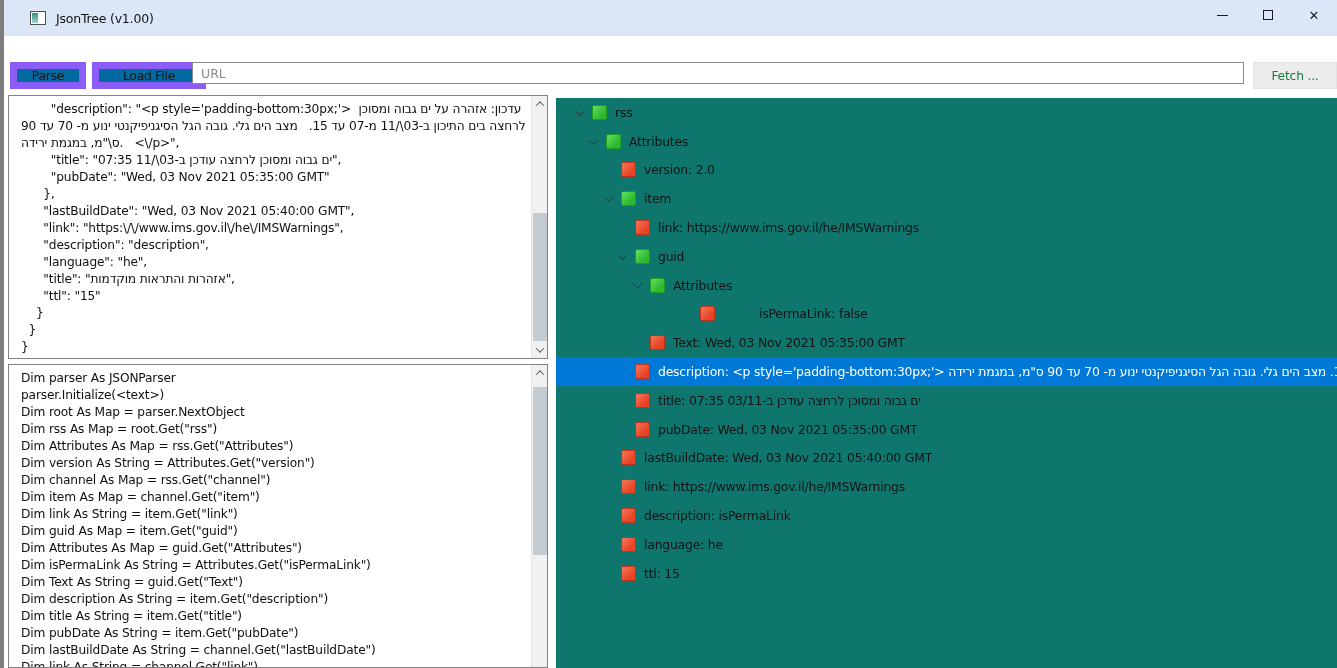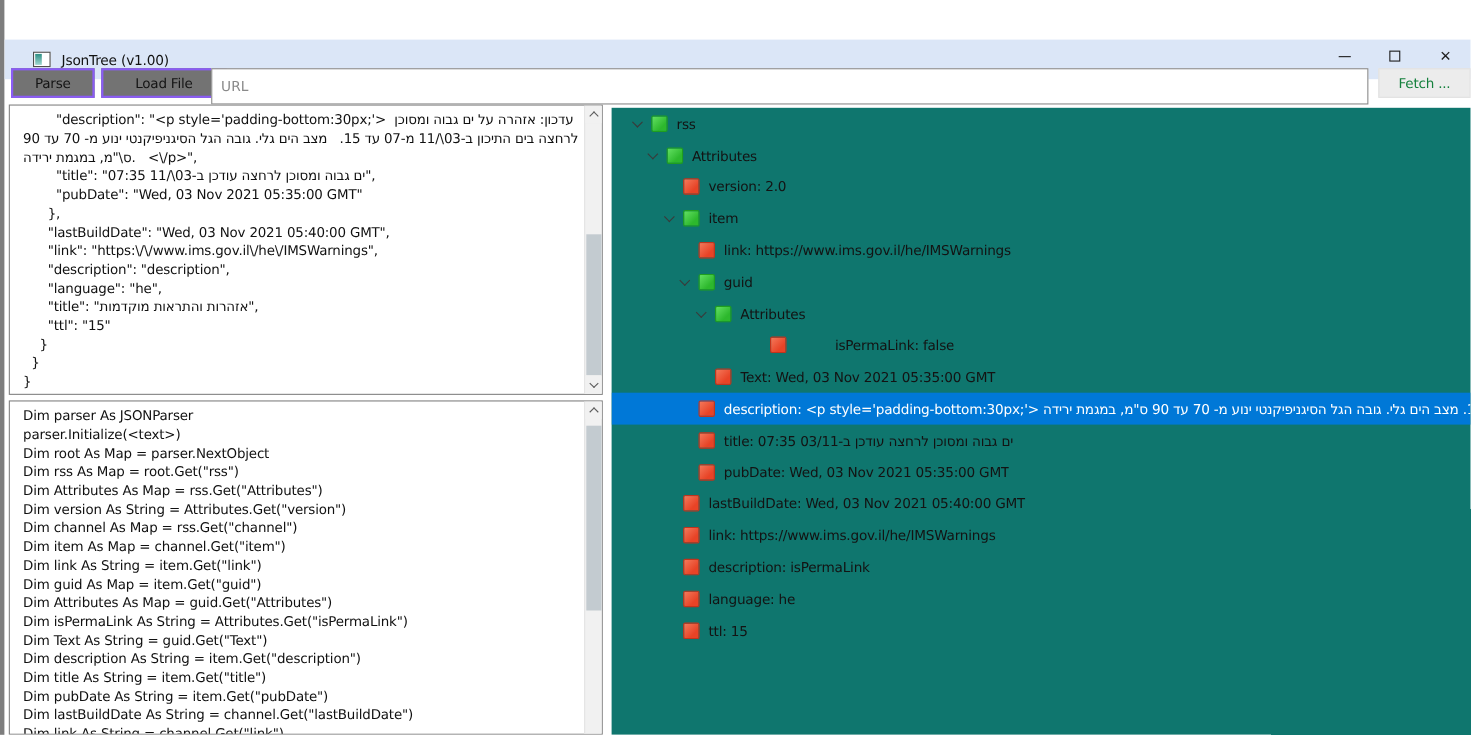--- a/index.html
+++ b/index.html
@@ -7,48 +7,48 @@
   body {
     position:relative;
     font-family:"DejaVu Sans", sans-serif;
     background:#ffffff;
     color:#151515;
     border-left:4px solid #7d7d7d;
   }
   
   .titlebar {
     position:absolute; left:0; top:0; right:0; height:36px;
-    background:#dbe6f7; display:flex; align-items:center;margin-top:36px;
+    background:#dbe6f7; display:flex; align-items:center;
   }
   .appicon {
     width:16px; height:14px; margin-left:26px;
     border:1px solid #4e4e4e; background:#fff; position:relative;
   }
   .appicon::before {
     content:""; position:absolute; left:1px; top:1px; bottom:1px; width:6px;
     background:linear-gradient(180deg,#2e8f84,#9fd6cf);
   }
   .wintitle { margin-left:10px; font-size:12.5px; letter-spacing:-0.2px; color:#121212; }
   .winbtns { position:absolute; right:0; top:0; height:30px; display:flex; }
   .winbtn { width:46px; height:30px; display:flex; align-items:center; justify-content:center; cursor:default; }
   .glyph-min { display:inline-block; width:11px; border-top:1px solid #1c1c1c; }
   .glyph-max { display:inline-block; width:10px; height:10px; border:1px solid #1c1c1c; background:transparent; }
   .glyph-close { font-size:13px; color:#1c1c1c; line-height:1; }
   
   .btn {
     position:absolute; top:62px; height:27px;
-    background:#737373; border:2px solid #8b5cf6;
+    background:#0369a1; border:7px solid #8b5cf6;
     font-family:"DejaVu Sans", sans-serif;
     font-size:12.3px; letter-spacing:-0.2px; color:#141414;
     display:flex; align-items:center; justify-content:center;
   }
   #btn-parse { left:6px;  width:76px; }
   #btn-load  { left:88px; width:114px; }
   #url-input {
-    position:absolute; left:188px; top:62px; width:1052px; height:33px;
+    position:absolute; left:188px; top:62px; width:1052px; height:22px;
     border:1.6px solid #8a8a8a; background:#fff;
     font-family:"DejaVu Sans", sans-serif; font-size:12.5px; padding:0 8px; color:#222;
   }
   #url-input::placeholder { color:#8a8a8a; }
   #btn-fetch {
     left:1249px; width:84px; background:#ececec; border:1px solid #e2e2e2; color:#15803d;
   }
   
   .textpanel {
     position:absolute; left:4px; width:540px;

